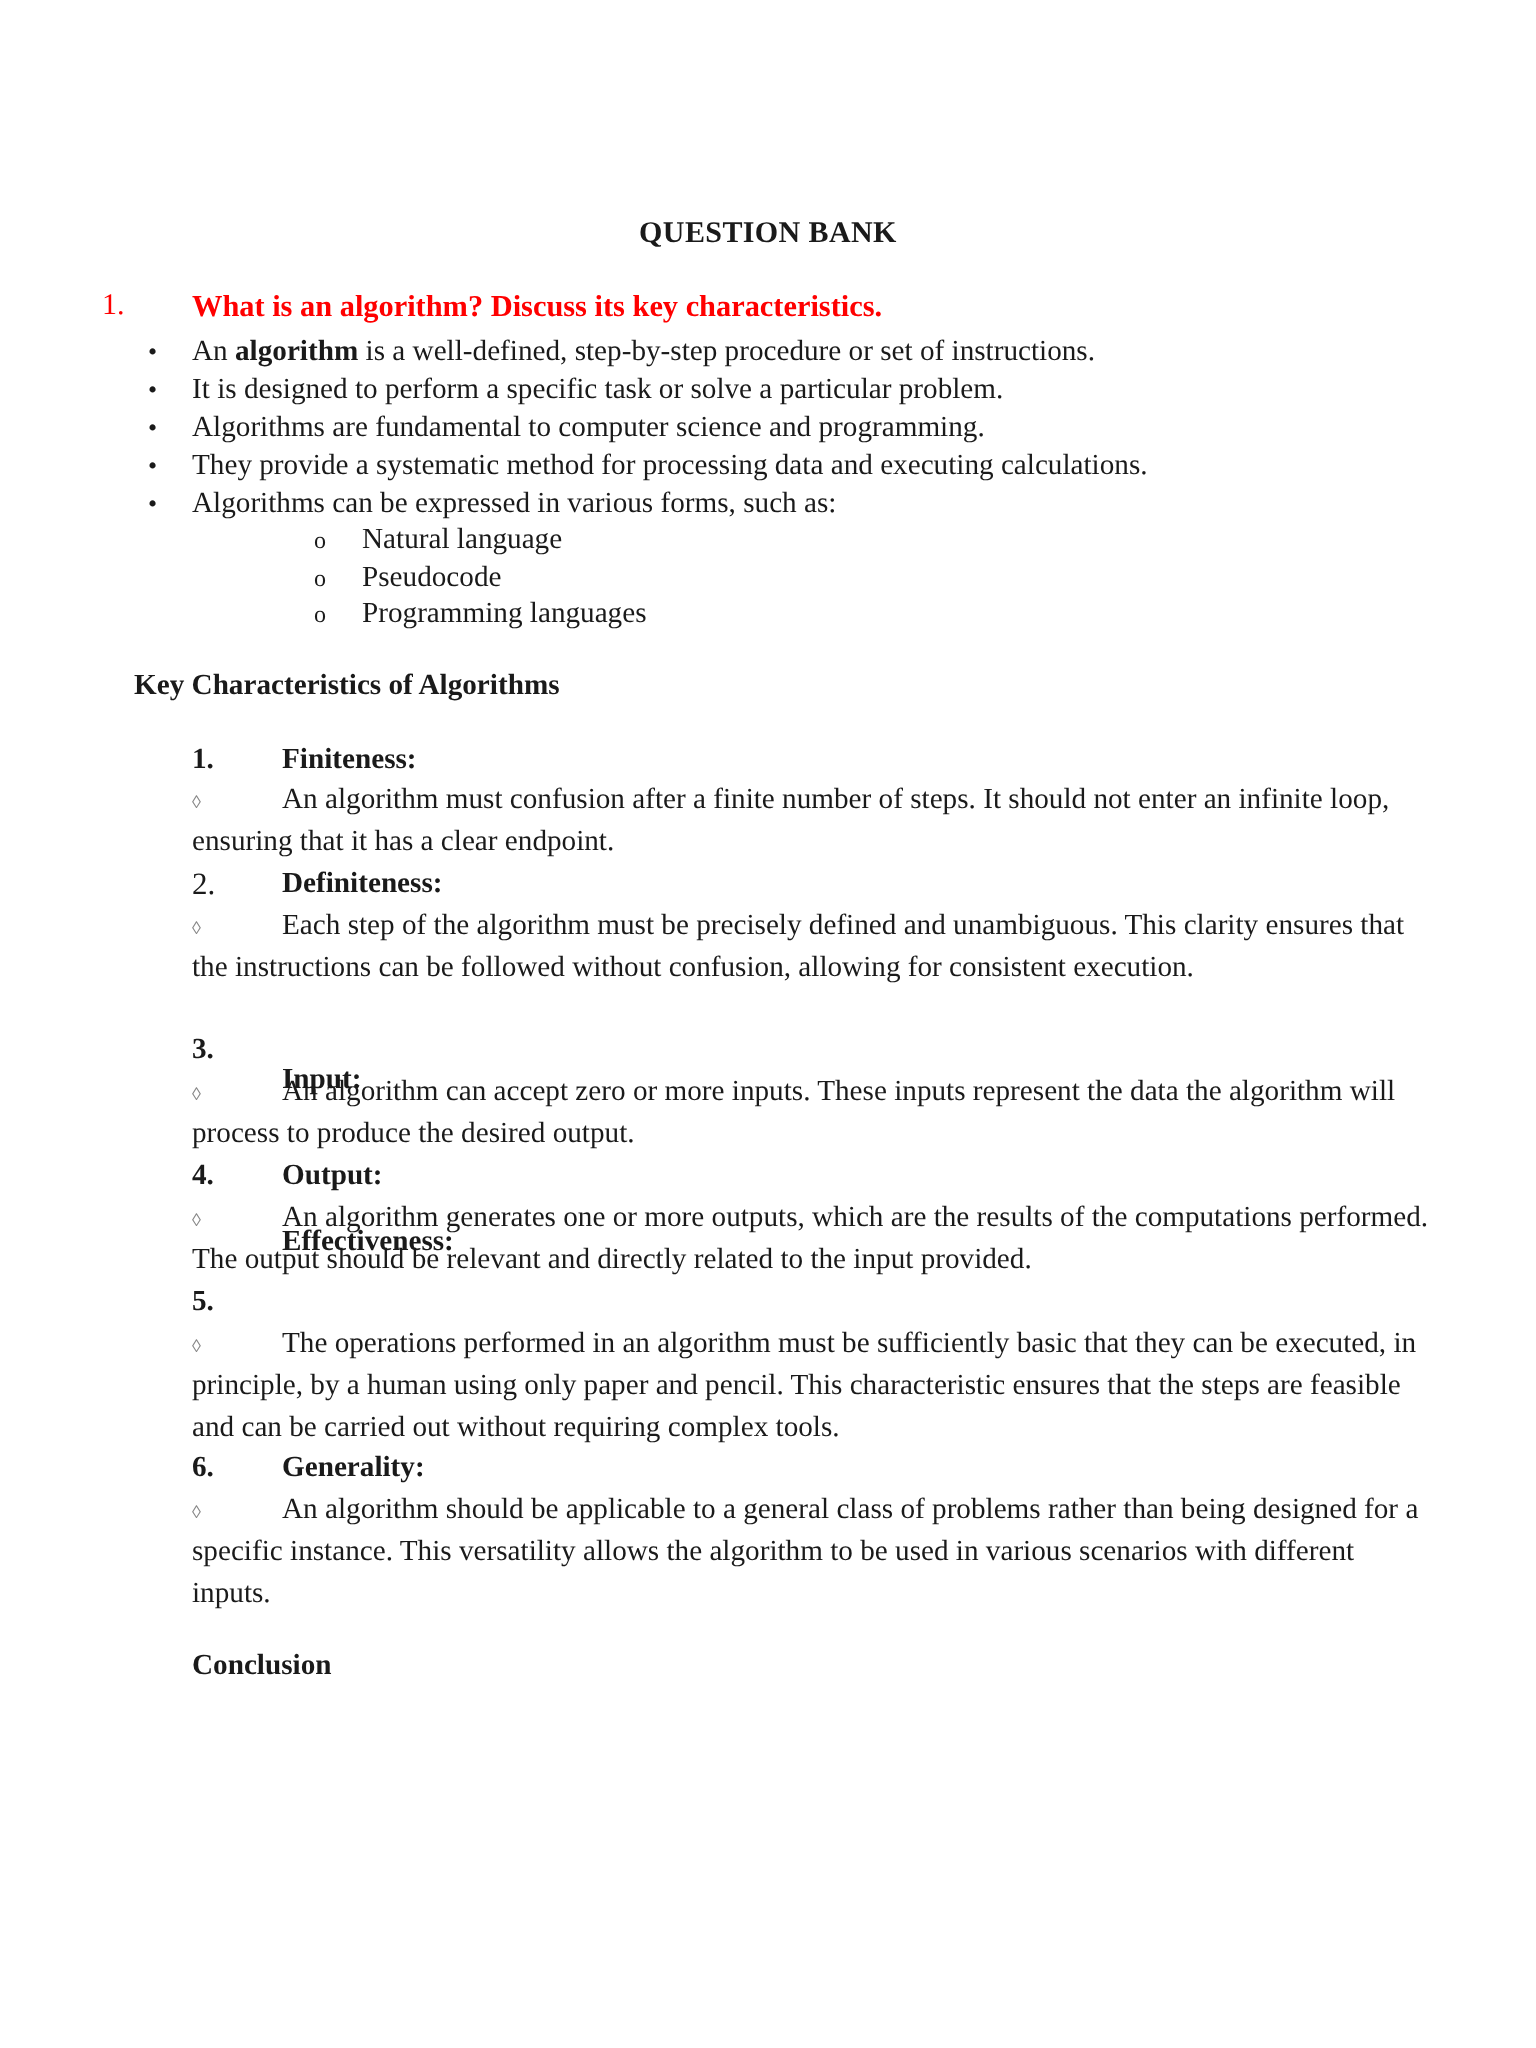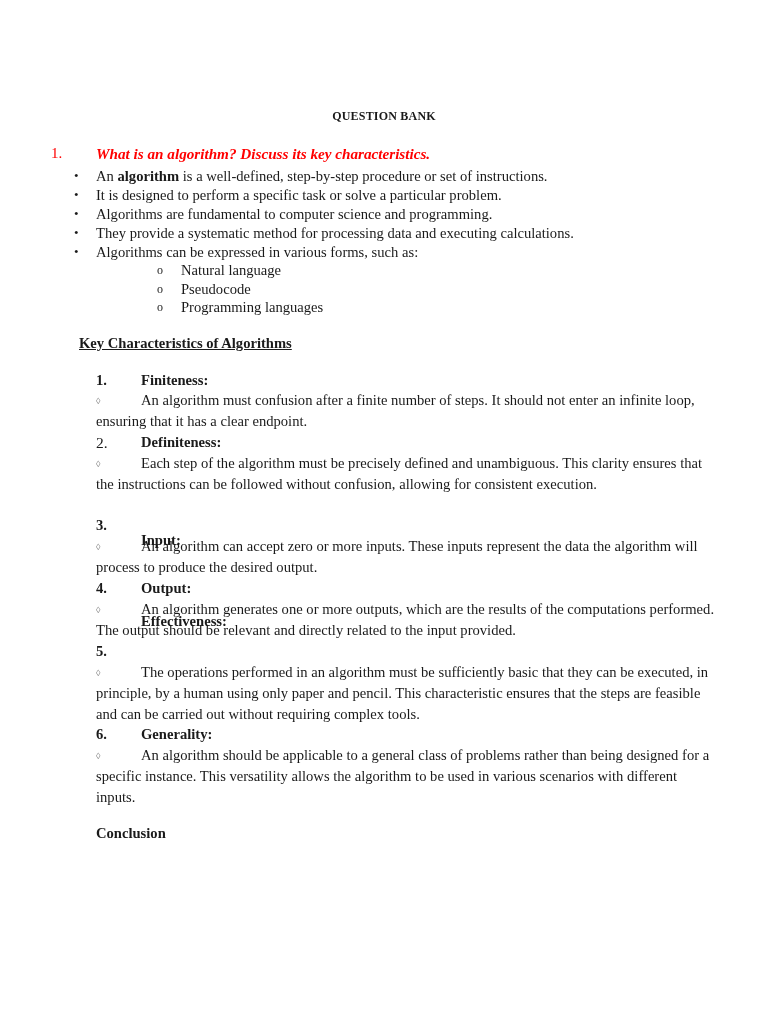--- a/index.html
+++ b/index.html
@@ -3,28 +3,28 @@
   <meta charset="utf-8">
   <style>
     html, body { margin: 0; padding: 0; background: #ffffff; }
     body {
       width: 768px; height: 1024px; position: relative; overflow: hidden;
       font-family: "Liberation Serif", "DejaVu Serif", serif;
       color: #1a1a1a;
       font-size: 14.6px;
     }
     .abs { position: absolute; white-space: nowrap; }
-    .title { left: 0; width: 768px; text-align: center; top: 109px; font-weight: bold; font-size: 12px; letter-spacing: 0.2px; }
+    .title { left: 0; width: 768px; text-align: center; top: 109px; font-weight: bold; font-size: 15px; letter-spacing: 0.2px; }
     .q-num { left: 51px; top: 145px; color: #ff0000; font-size: 15px; }
-    .q-text { left: 96px; top: 145px; color: #ff0000; font-weight: bold; font-size: 15.2px; font-style: italic; }
+    .q-text { left: 96px; top: 145px; color: #ff0000; font-weight: bold; font-size: 15.2px; }
     .bullet { left: 74px; font-size: 13px; }
     .btext { left: 96px; text-align: center; }
     .sub-bullet { left: 157px; font-size: 12px; }
     .subtext { left: 181px; }
-    .section { left: 79px; top: 335px; font-weight: bold; text-decoration: underline; }
+    .section { left: 67px; top: 335px; font-weight: bold; }
     .num { left: 96px; font-weight: bold; }
     .num.light { font-weight: normal; }
     .head { left: 141px; font-weight: bold; }
     .marker { left: 96px; font-size: 9px; color: #888; }
     .para {
       position: absolute; left: 96px; width: 620px;
       line-height: 21px; white-space: normal;
       text-indent: 45px;
     }
     .conclusion { left: 96px; top: 825px; font-weight: bold; }

